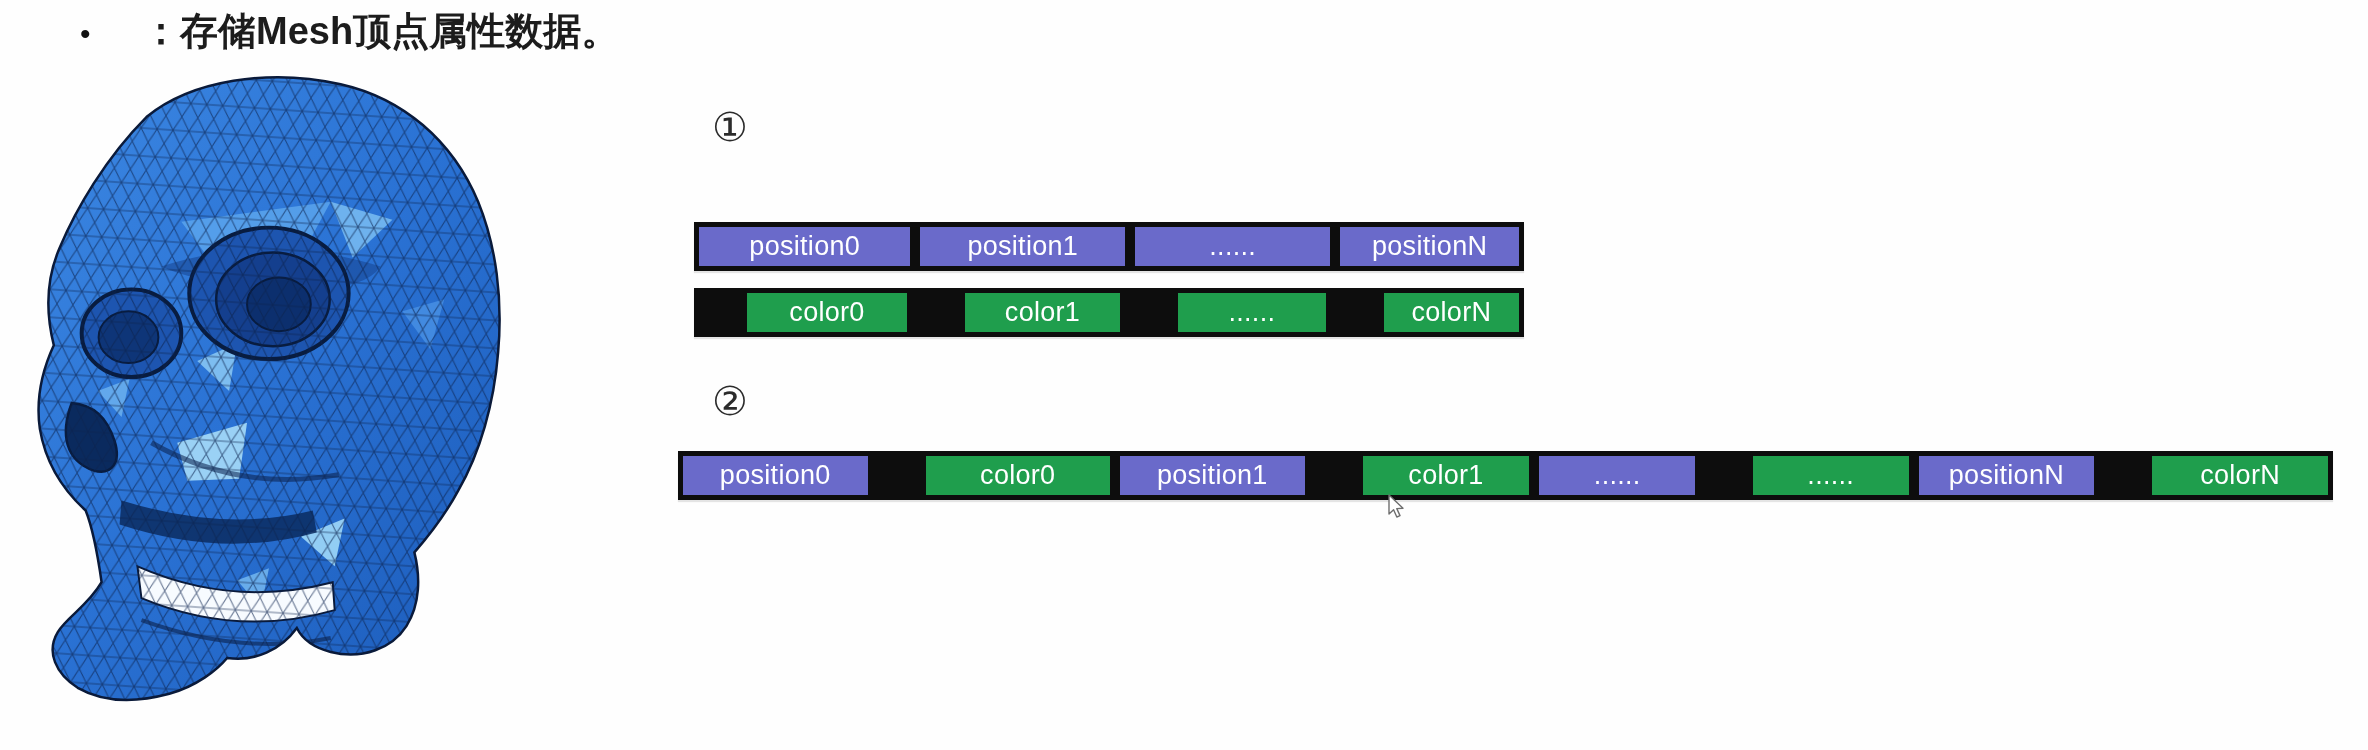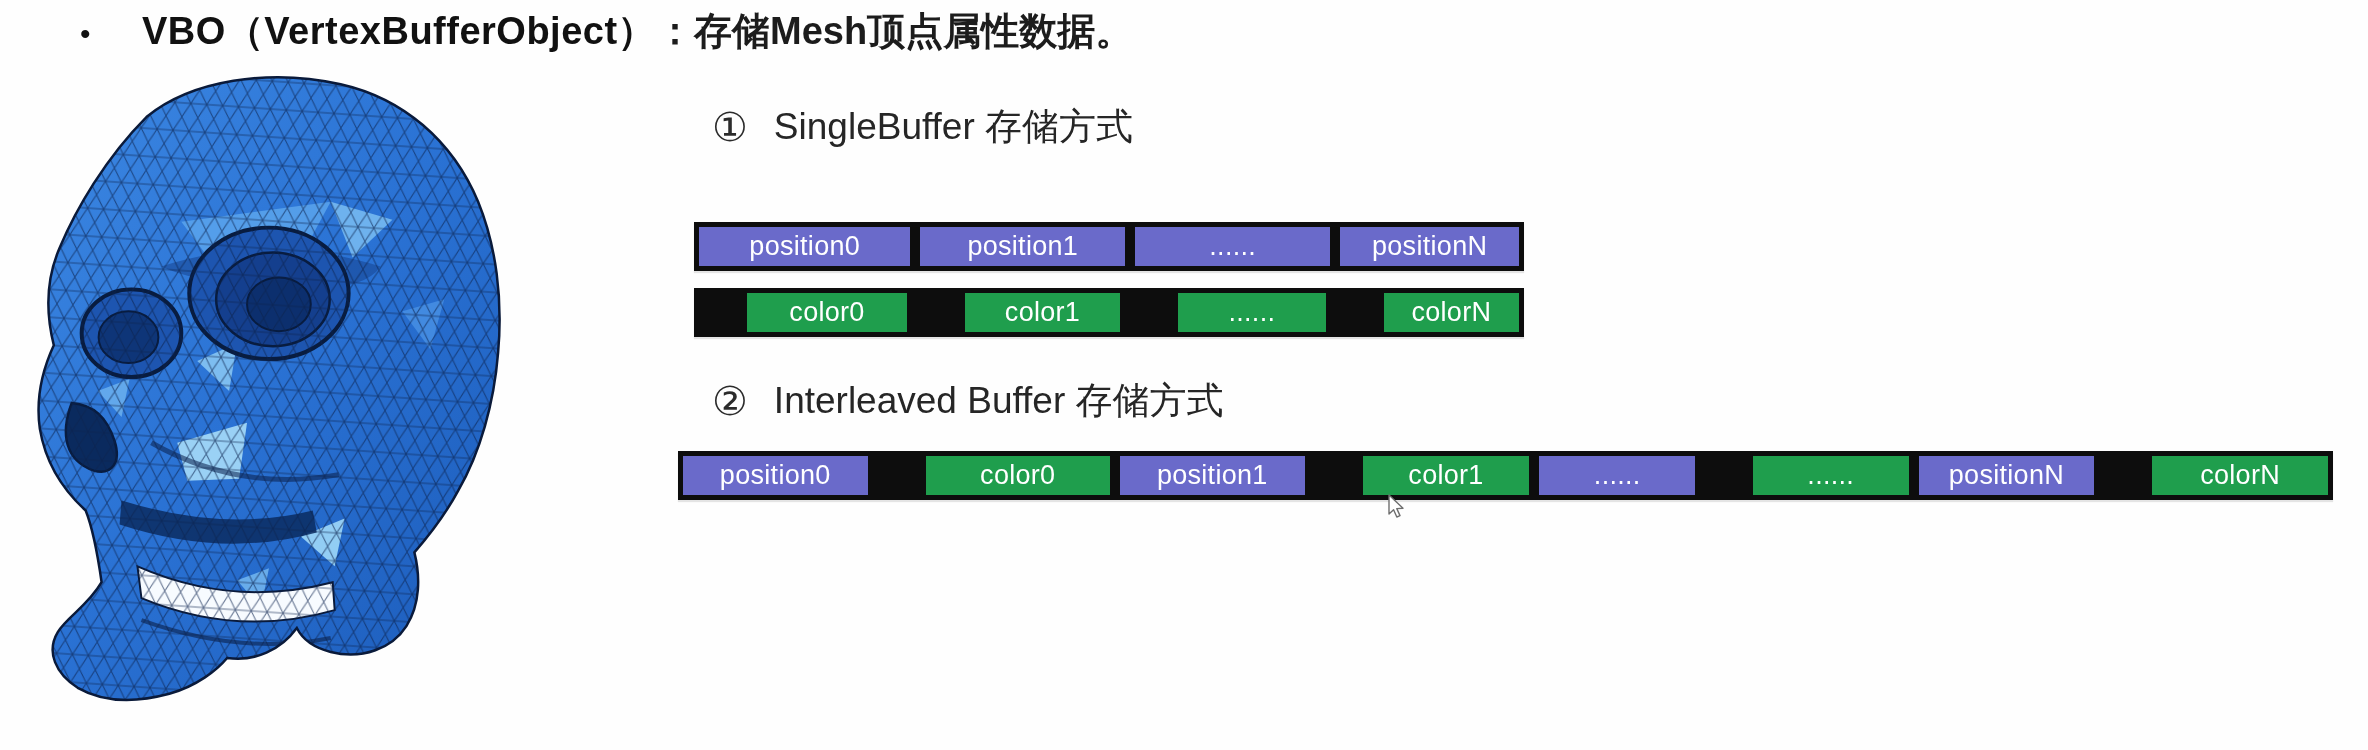--- a/index.html
+++ b/index.html
@@ -97,21 +97,20 @@
     position: absolute;
     left: 1386px; top: 494px;
     width: 22px; height: 26px;
   }
 </style>
 </head>
 <body>
 
 <div class="title-line">
   <span class="title-bullet">•</span>
-  <span class="title-term">VBO（VertexBufferObject）</span>
   <span class="title-desc">：存储Mesh顶点属性数据。</span>
 </div>
 
 <div class="skull-wrap">
   <svg viewBox="0 0 510 650">
     <defs>
       <linearGradient id="blueGrad" x1="0" y1="0" x2="1" y2="1">
         <stop offset="0" stop-color="#3e8ae4"></stop>
         <stop offset="0.5" stop-color="#2a72d4"></stop>
         <stop offset="1" stop-color="#1b5ab8"></stop>
@@ -194,40 +193,38 @@
              C 96 494, 92 470, 84 450
              C 62 430, 44 404, 38 368
              C 34 340, 40 310, 52 284
              C 44 252, 44 218, 58 186
              C 74 148, 104 96, 145 55 Z" fill="none" stroke="#0a1a3a" stroke-width="2.5"></path>
   </svg>
 </div>
 
 <div class="section-header" id="section1-header">
   <span class="marker">①</span>
-  <span>SingleBuffer 存储方式</span>
 </div>
 
 <div class="buffer-row" id="position-row">
   <div class="buffer-cell cell-position">position0</div>
   <div class="buffer-cell cell-position">position1</div>
   <div class="buffer-cell cell-position">......</div>
   <div class="buffer-cell cell-position">positionN</div>
 </div>
 
 <div class="buffer-row" id="color-row">
   <div class="buffer-cell cell-color">color0</div>
   <div class="buffer-cell cell-color">color1</div>
   <div class="buffer-cell cell-color">......</div>
   <div class="buffer-cell cell-color">colorN</div>
 </div>
 
 <div class="section-header" id="section2-header">
   <span class="marker">②</span>
-  <span>Interleaved Buffer 存储方式</span>
 </div>
 
 <div class="buffer-row" id="interleaved-row">
   <div class="buffer-cell cell-position">position0</div>
   <div class="buffer-cell cell-color">color0</div>
   <div class="buffer-cell cell-position">position1</div>
   <div class="buffer-cell cell-color">color1</div>
   <div class="buffer-cell cell-position">......</div>
   <div class="buffer-cell cell-color">......</div>
   <div class="buffer-cell cell-position">positionN</div>

